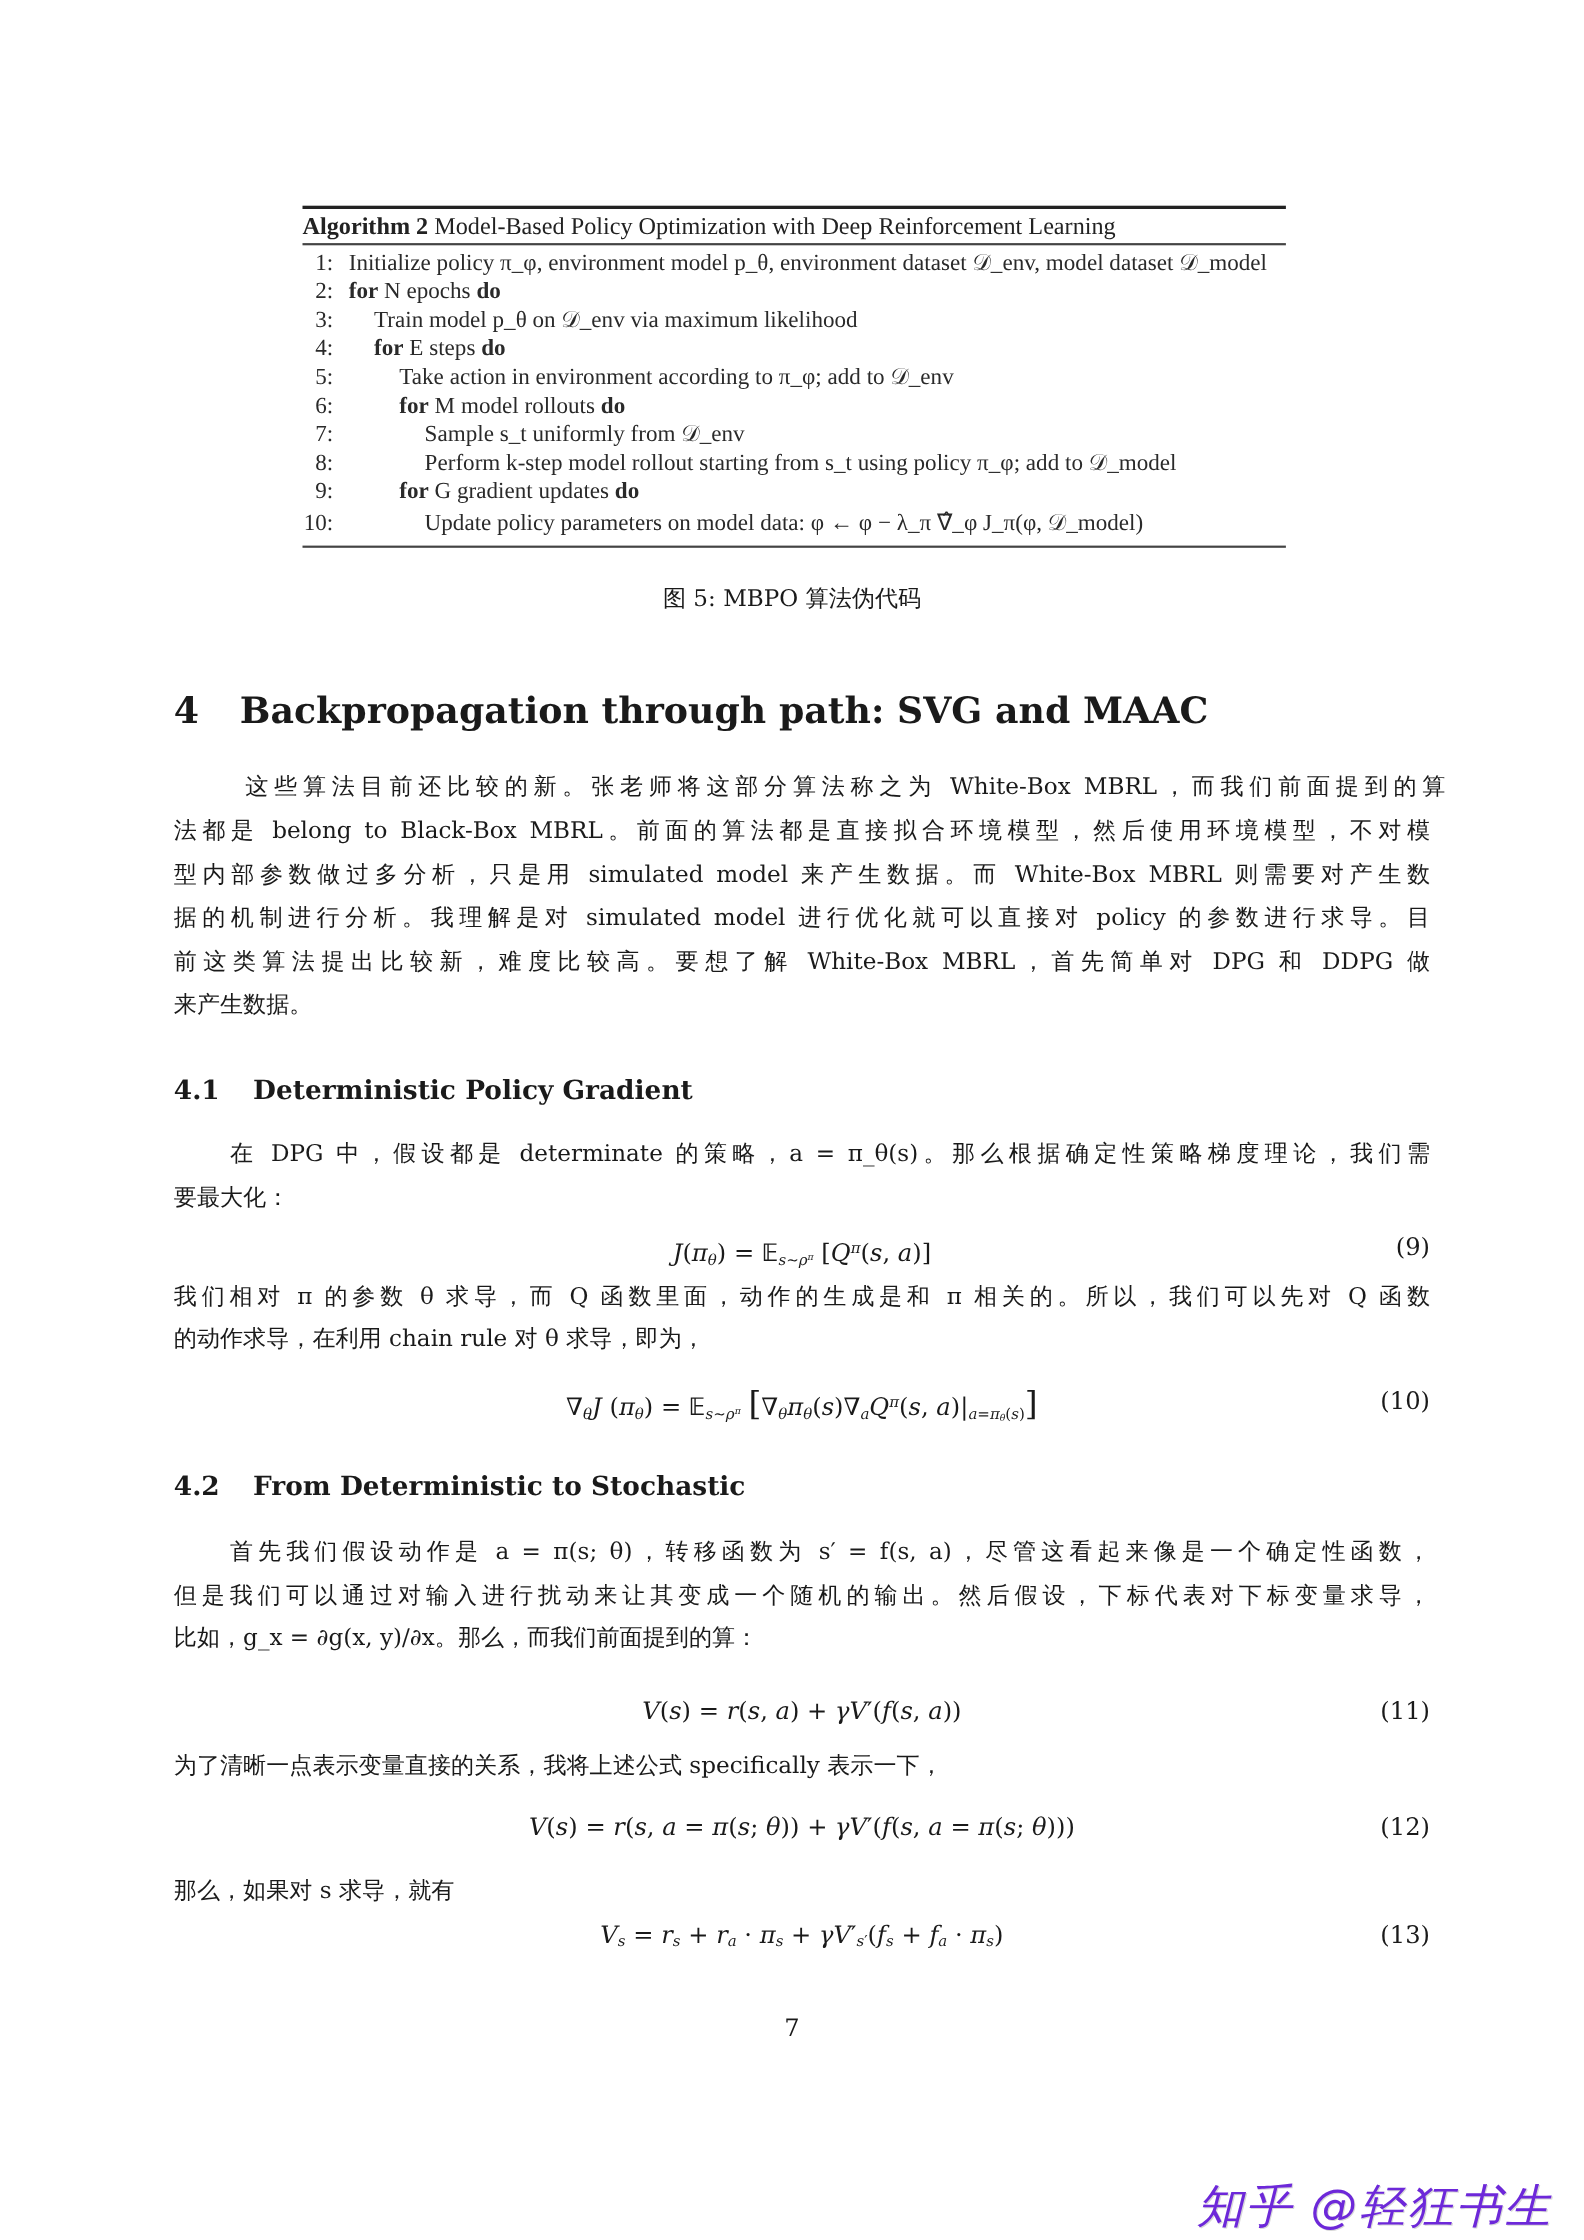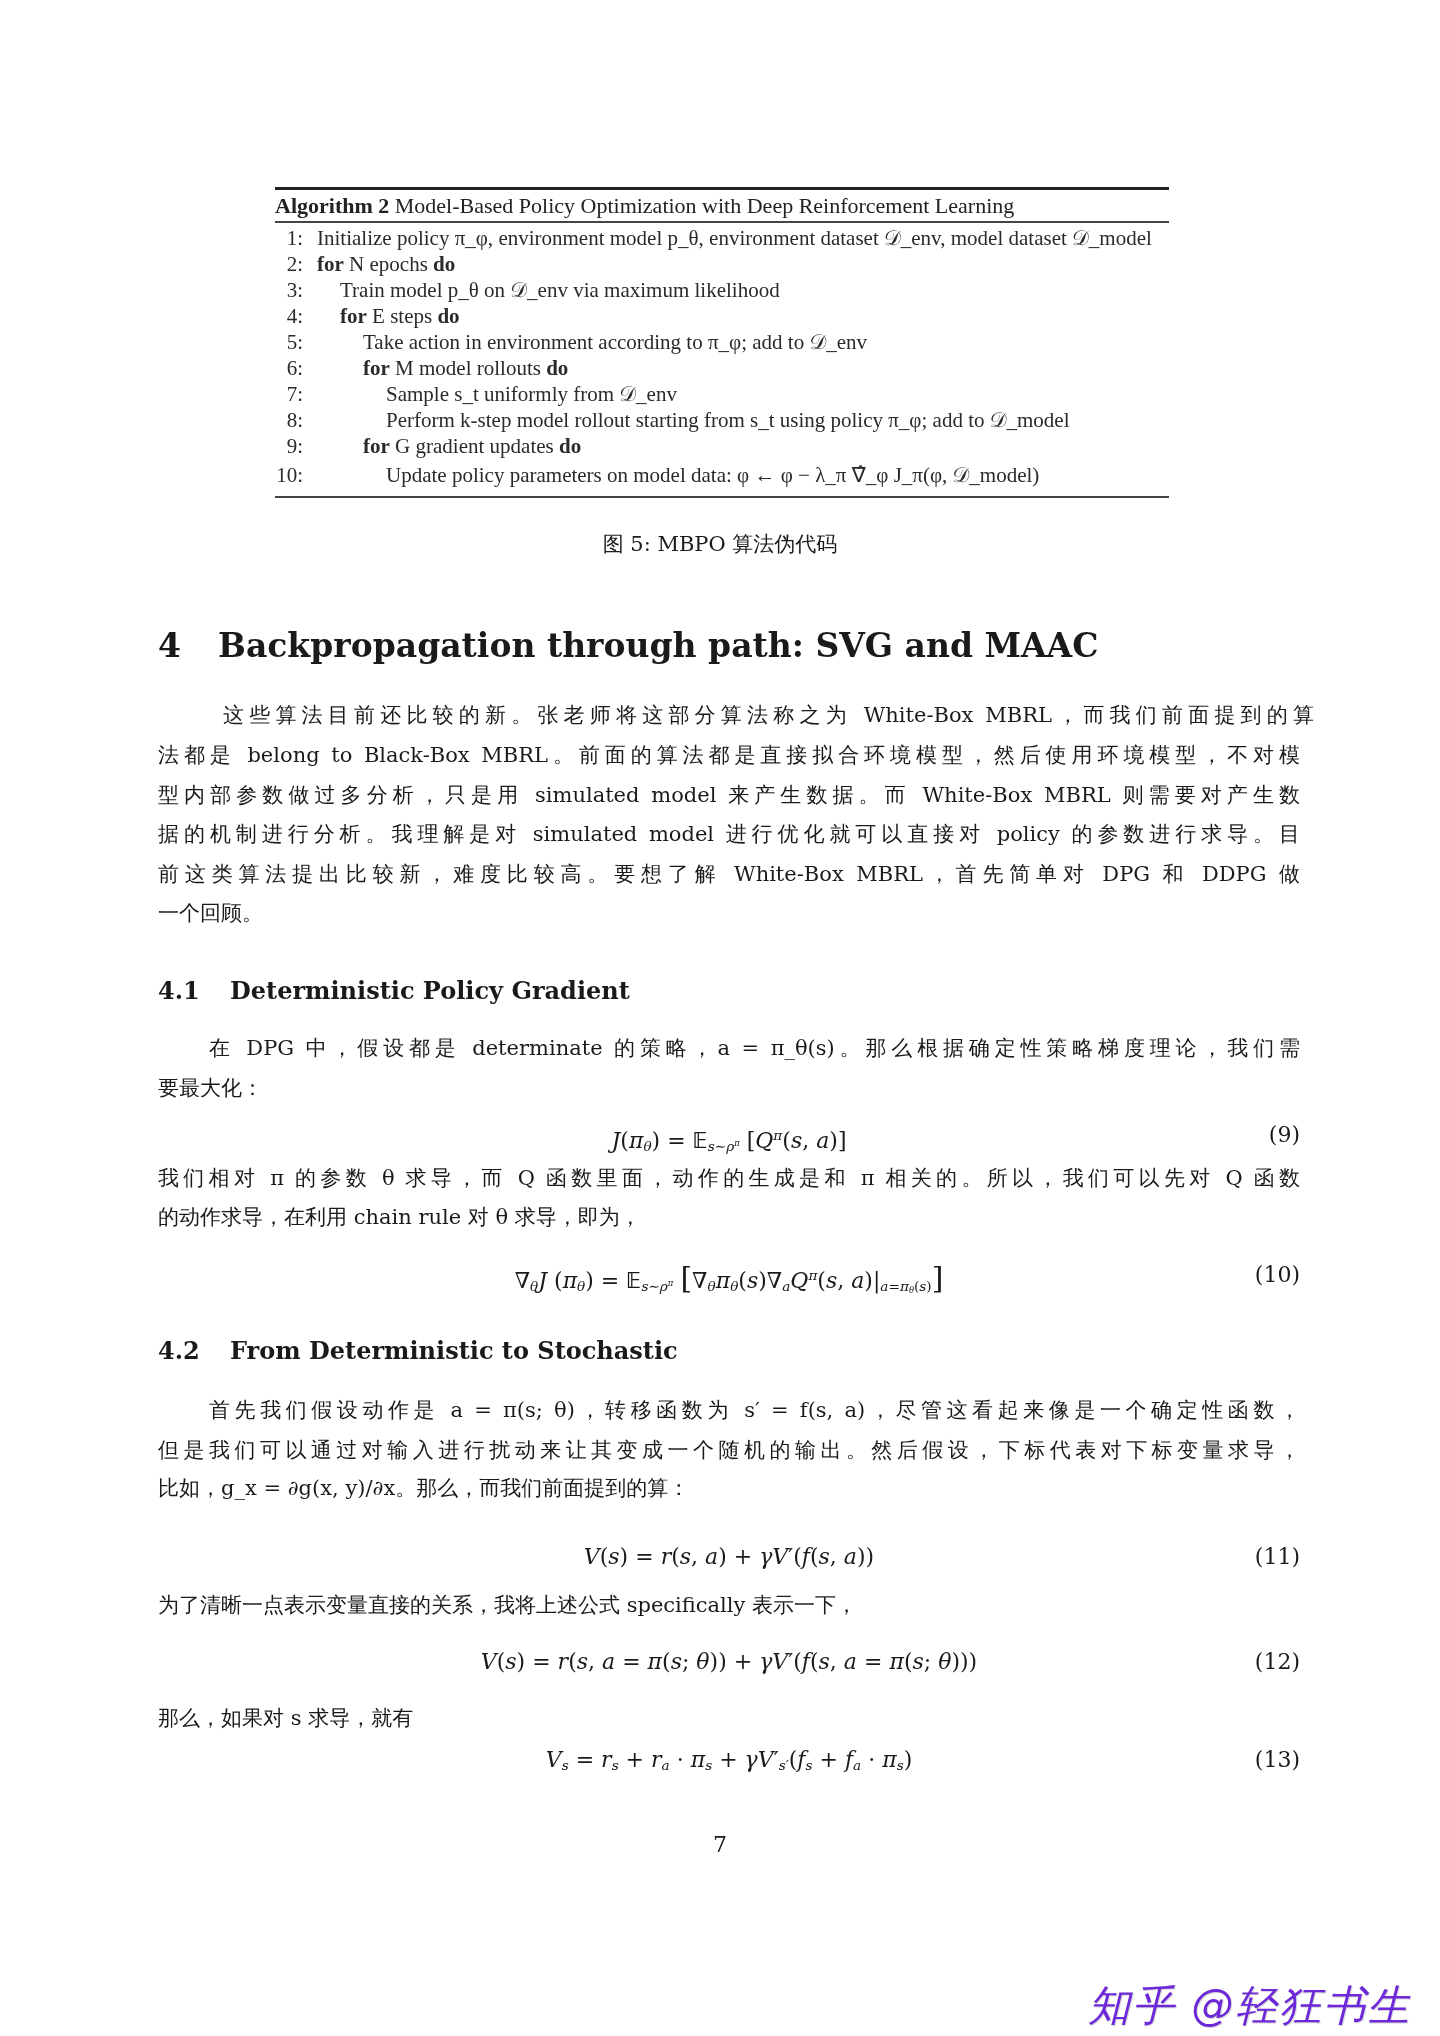--- a/index.html
+++ b/index.html
@@ -96,21 +96,21 @@
 <div class="h-section">
   <span class="num">4</span><span>Backpropagation through path: SVG and MAAC</span>
 </div>
 
 <div id="intro">
     <div class="line indent" style="top: 700px; margin-left: 14px;">这些算法目前还比较的新。张老师将这部分算法称之为 White-Box MBRL，而我们前面提到的算</div>
     <div class="line" style="top: 740px;">法都是 belong to Black-Box MBRL。前面的算法都是直接拟合环境模型，然后使用环境模型，不对模</div>
     <div class="line" style="top: 780px;">型内部参数做过多分析，只是用 simulated model 来产生数据。而 White-Box MBRL 则需要对产生数</div>
     <div class="line" style="top: 819px;">据的机制进行分析。我理解是对 simulated model 进行优化就可以直接对 policy 的参数进行求导。目</div>
     <div class="line" style="top: 859px;">前这类算法提出比较新，难度比较高。要想了解 White-Box MBRL，首先简单对 DPG 和 DDPG 做</div>
-    <div class="line last" style="top: 898px;">一个回顾。</div>
+    <div class="line last" style="top: 898px;">来产生数据。</div>
   </div>
 
 <div class="h-sub" style="top:976px">
   <span class="num">4.1</span><span>Deterministic Policy Gradient</span>
 </div>
 
 <div id="p41a">
     <div class="line indent" style="top: 1033px;">在 DPG 中，假设都是 determinate 的策略，a = π_θ(s)。那么根据确定性策略梯度理论，我们需</div>
     <div class="line last" style="top: 1073px;">要最大化：</div>
   </div>

